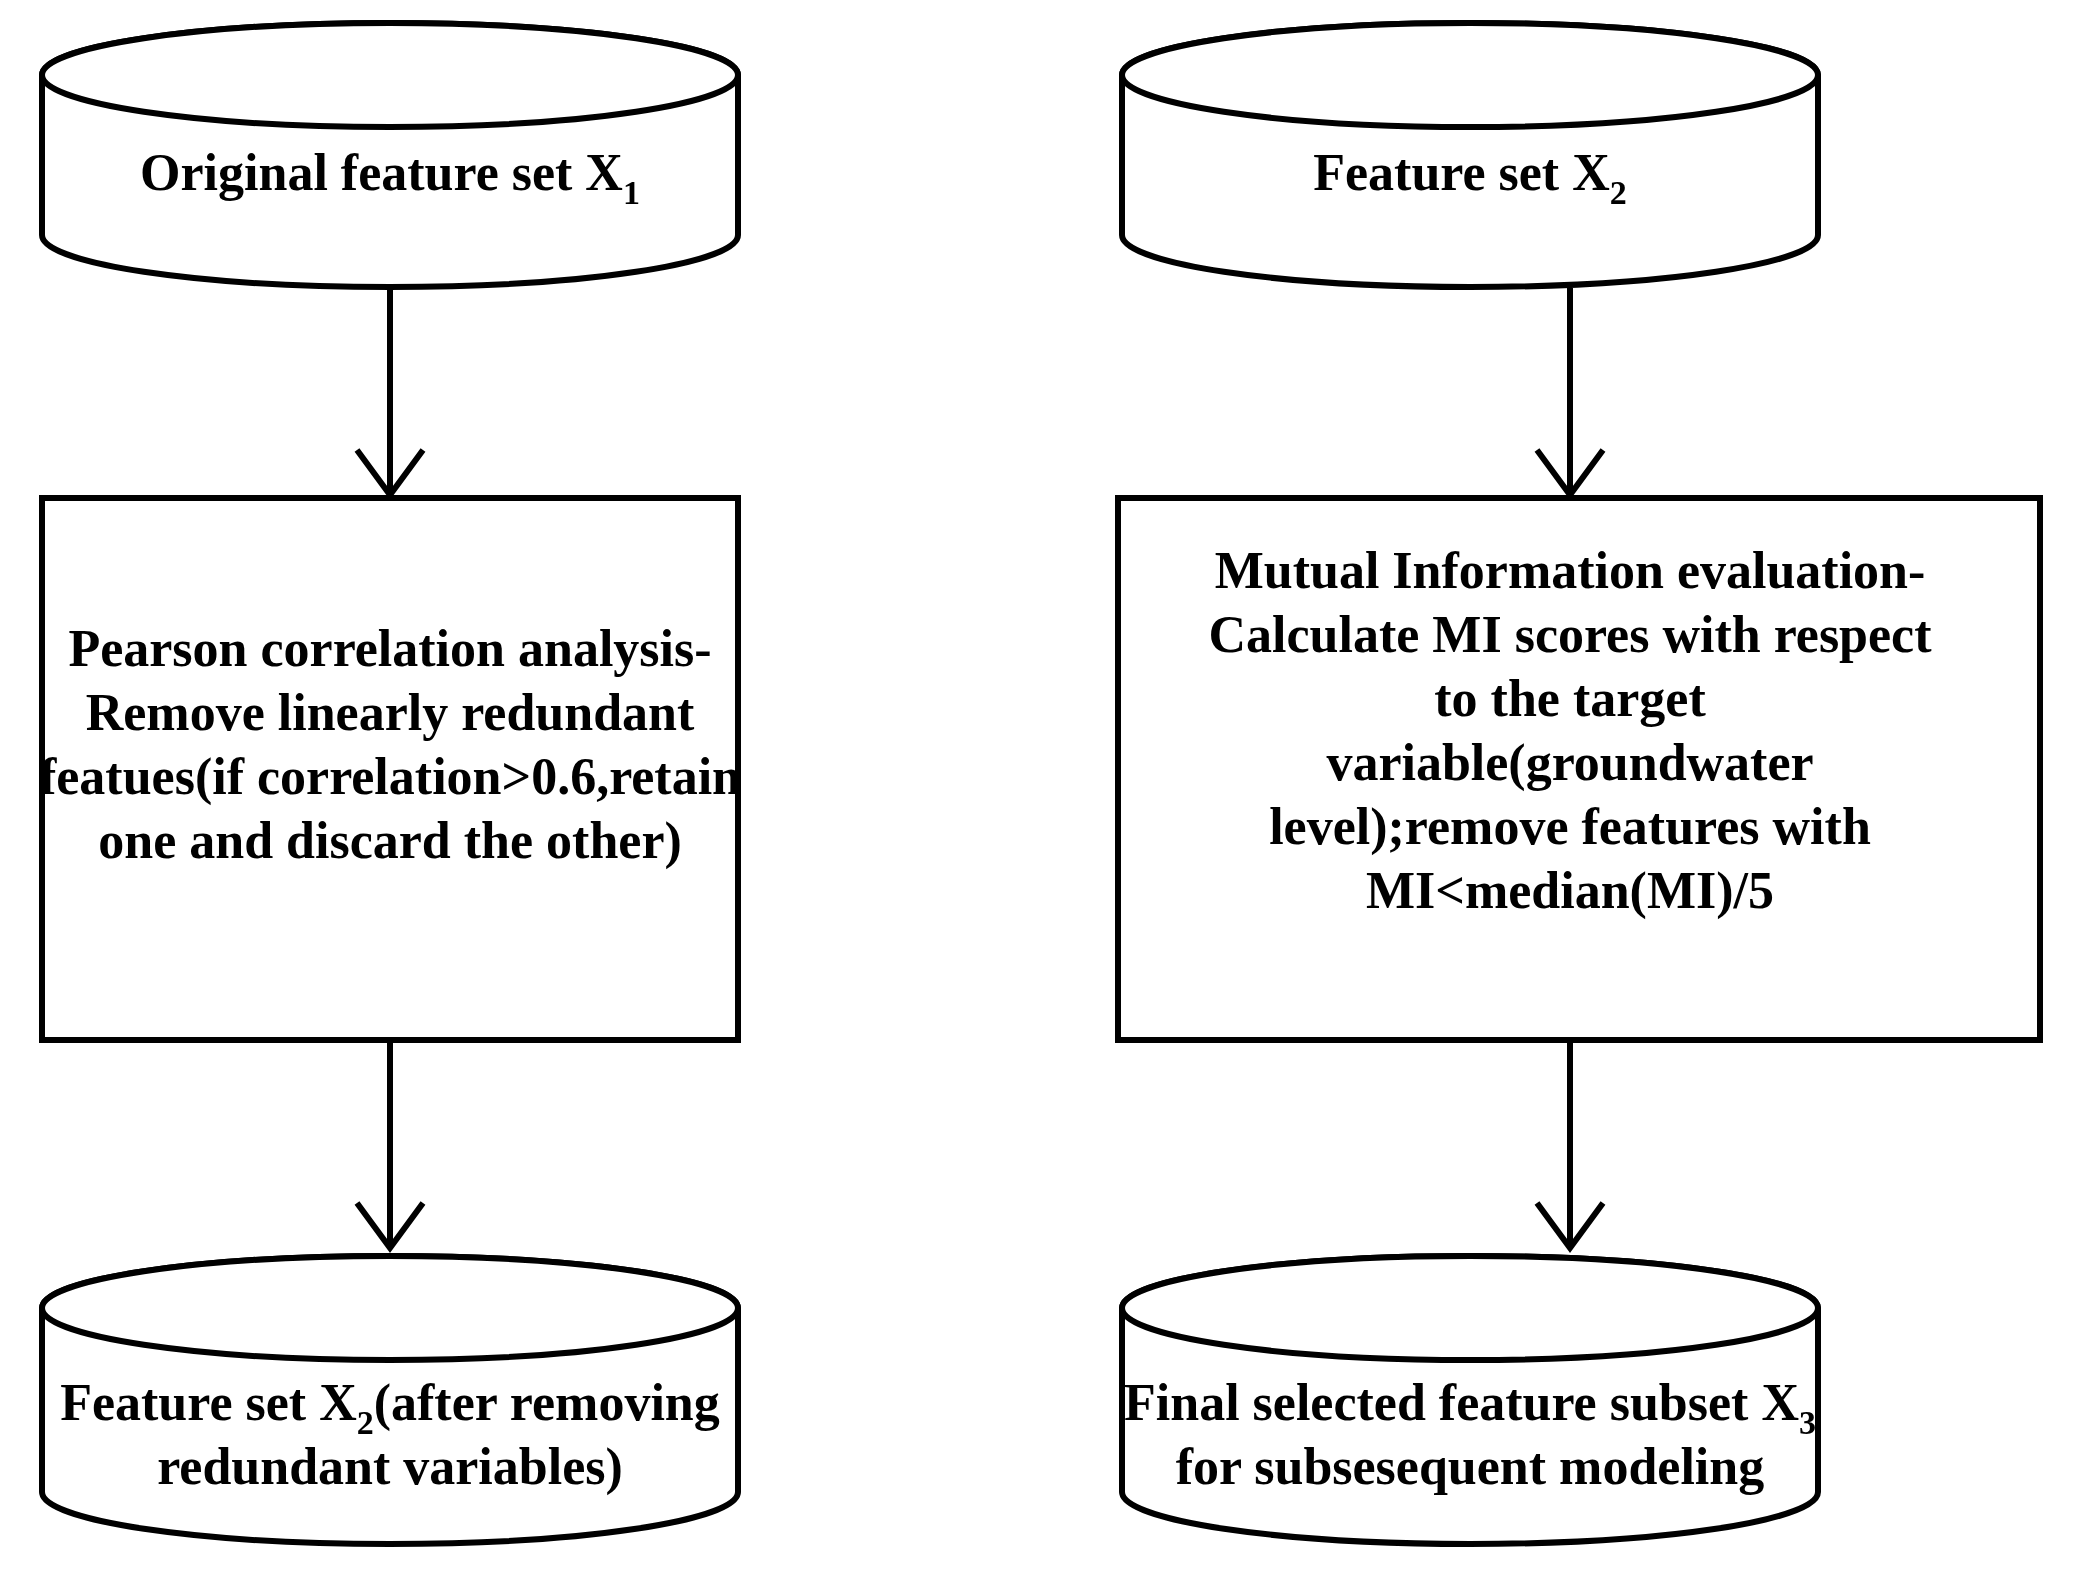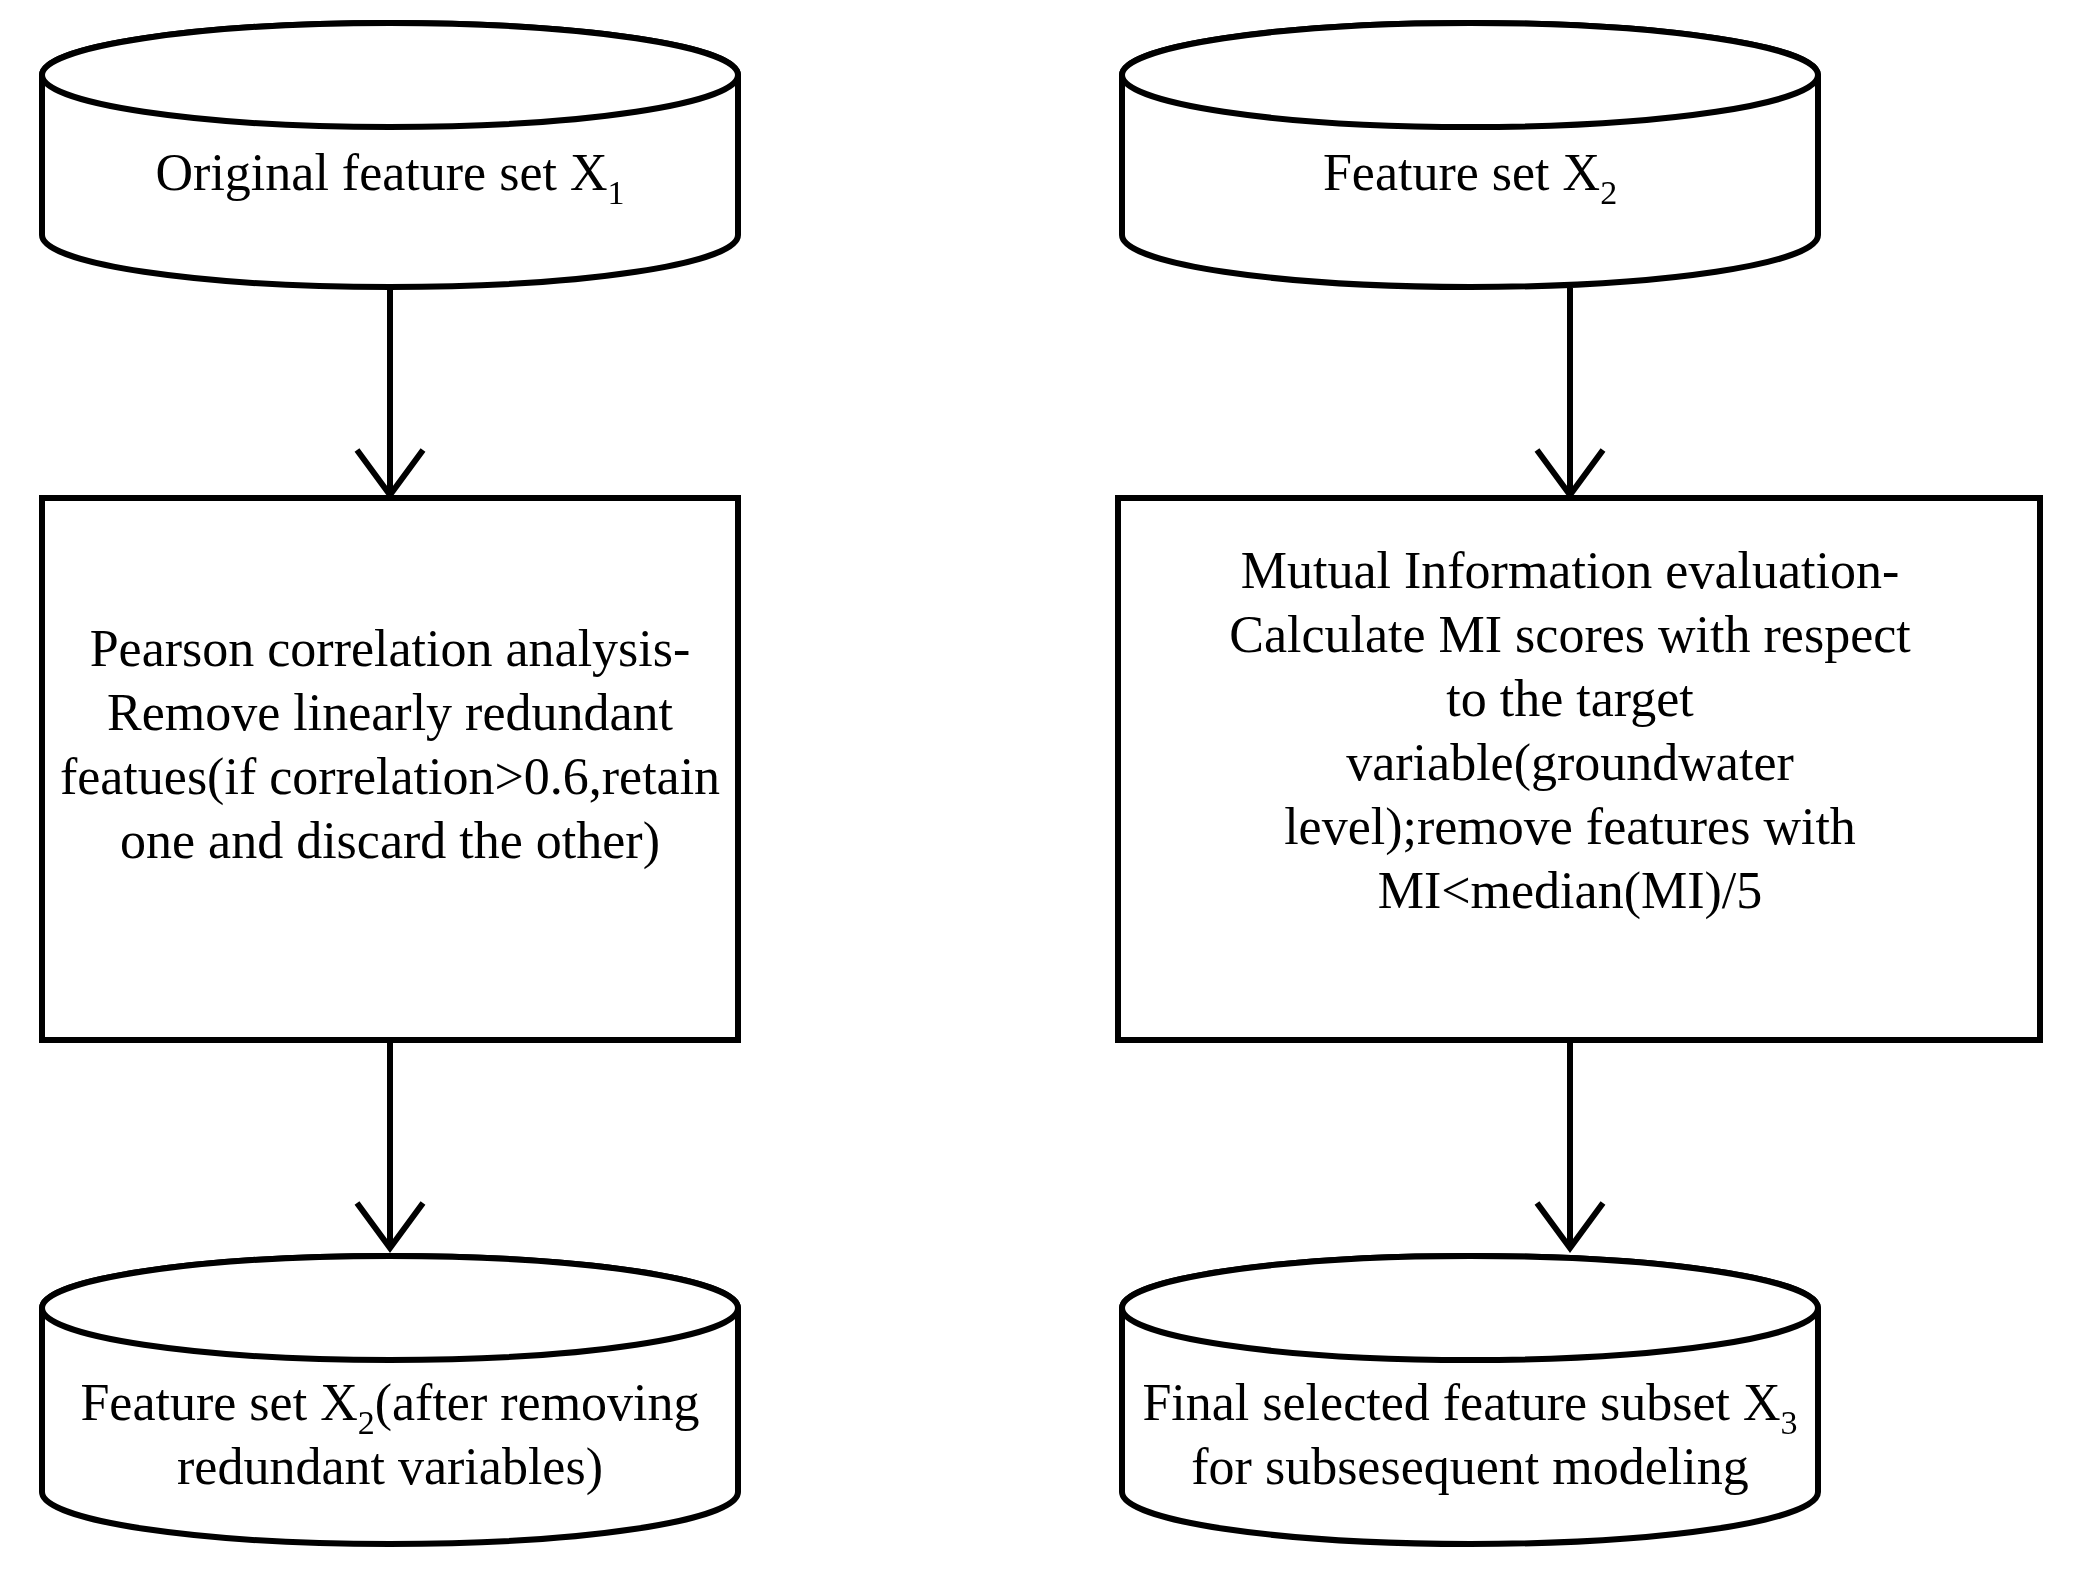--- a/index.html
+++ b/index.html
@@ -10,20 +10,21 @@
   body {
     width: 2082px;
     height: 1595px;
     font-family: "Liberation Serif", serif;
     overflow: hidden;
   }
   #flow-root {
     position: relative;
     width: 2082px;
     height: 1267px;
+    font-weight: bold;
   }
   svg.flow-canvas {
     display: block;
     width: 2082px;
     height: 1595px;
   }
   .shape-stroke {
     fill: #ffffff;
     stroke: #000000;
     stroke-width: 6;

